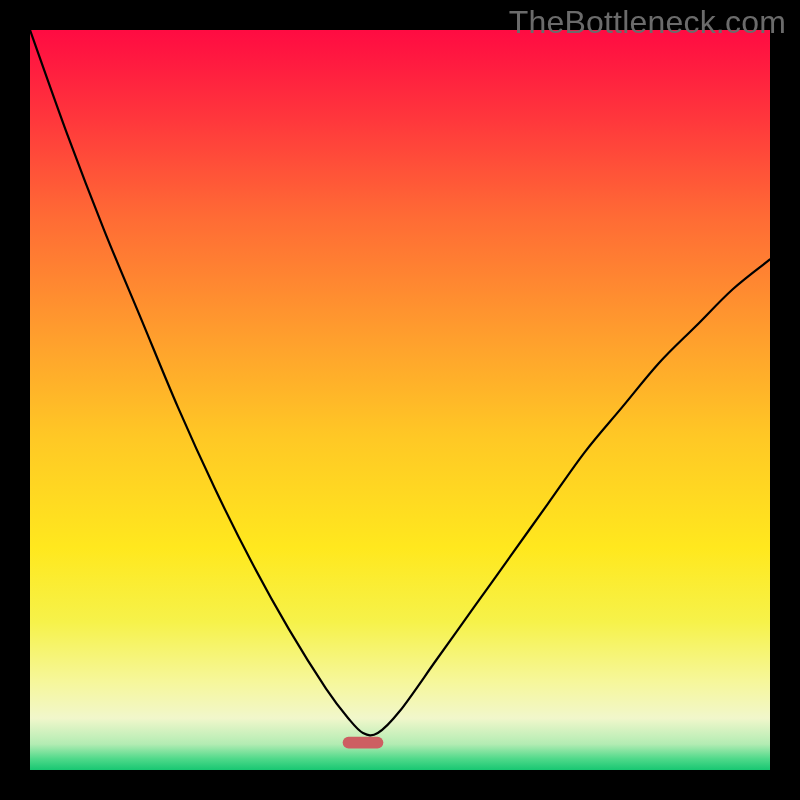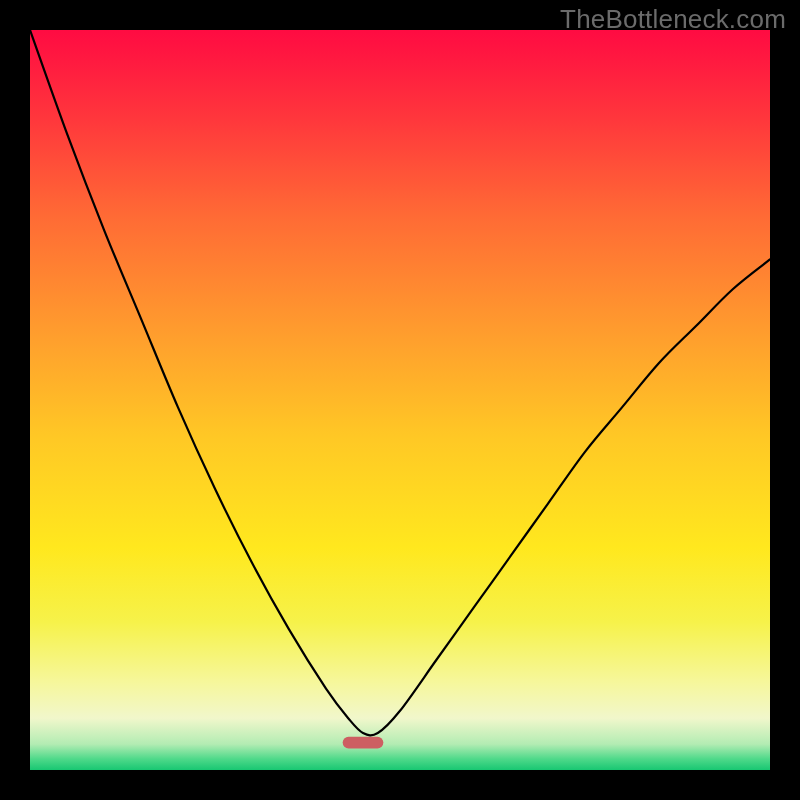--- a/index.html
+++ b/index.html
@@ -22,21 +22,21 @@
     left: 30px;
     top: 30px;
     width: 740px;
     height: 740px;
     overflow: hidden;
   }
   .watermark {
     position: absolute;
     top: 4px;
     right: 14px;
-    font-size: 26px;
+    font-size: 32px;
     color: #6b6b6b;
     font-weight: 500;
     letter-spacing: 0.2px;
     pointer-events: none;
     user-select: none;
   }
 </style>
 </head>
 <body>
 

